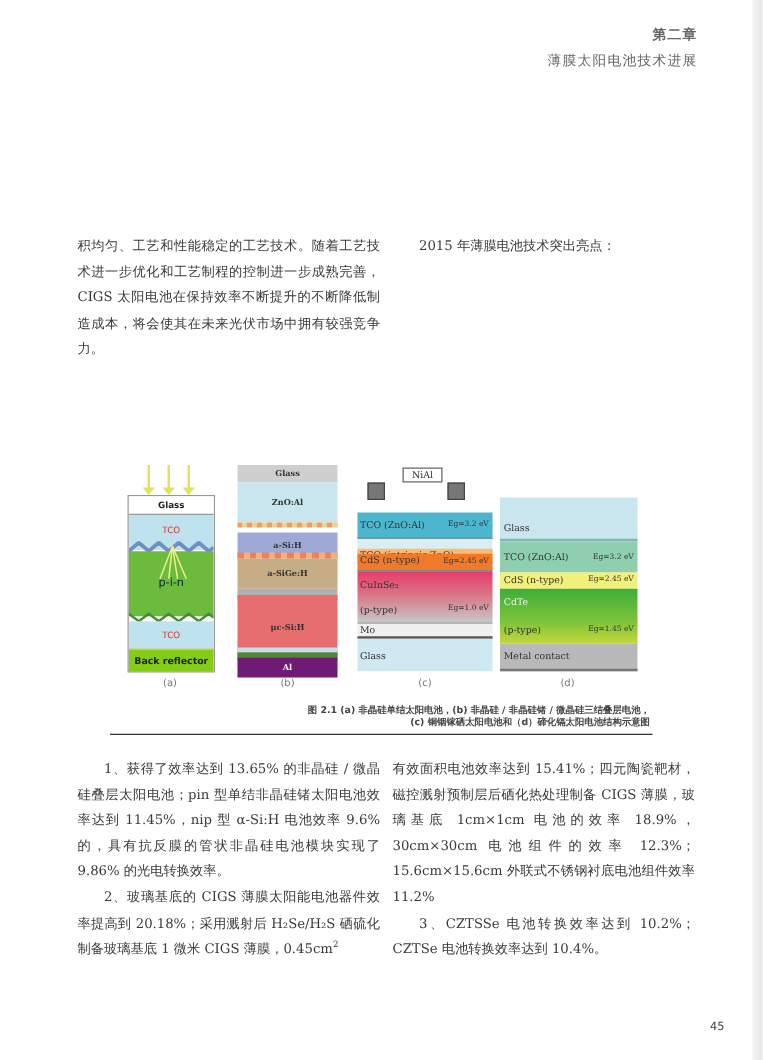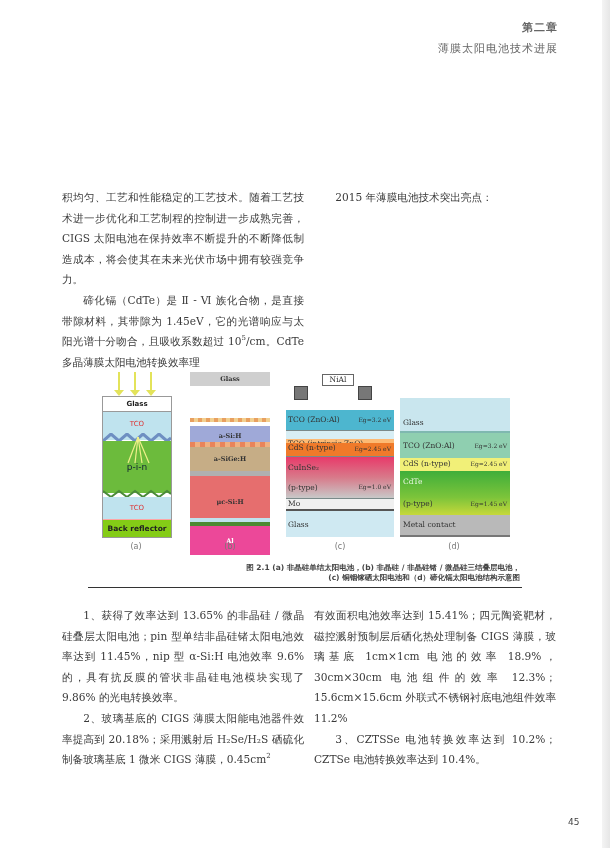--- a/index.html
+++ b/index.html
@@ -56,21 +56,20 @@
 
 <div class="page-edge"></div>
 
 <div class="header">
   <div class="chap">第二章</div>
   <div class="title">薄膜太阳电池技术进展</div>
 </div>
 
 <div class="col" id="col-top-left">
   <p>积均匀、工艺和性能稳定的工艺技术。随着工艺技术进一步优化和工艺制程的控制进一步成熟完善，CIGS 太阳电池在保持效率不断提升的不断降低制造成本，将会使其在未来光伏市场中拥有较强竞争力。</p>
-  <p class="indent"><span>碲化镉（CdTe）是 Ⅱ - Ⅵ 族化合物，是直接带隙材料，其带隙为 1.45eV，它的光谱响应与太阳光谱十分吻合，且吸收系数超过 10</span><sup>5</sup><span>/cm。CdTe 多晶薄膜太阳电池转换效率理</span></p>
 </div>
 
 <div class="col" id="col-top-right">
   <p class="indent">2015 年薄膜电池技术突出亮点：</p>
 </div>
 
 <div class="figure">
 
   <div class="panel" id="panel-a">
     <div class="arrow" style="left:22px"></div>
@@ -95,30 +94,31 @@
           <polyline points="0,2 8,8 16,2 24,8 32,2 40,8 48,2 56,8 64,2 68,5" fill="none" stroke="#4a8a3a" stroke-width="2"></polyline>
         </svg>
       <div class="a-layer" style="top:100px;height:22px;background:#bfe3ee;color:#d33;line-height:22px">TCO</div>
       <div class="a-layer" style="top:122px;height:18px;background:#84cc16;font-weight:bold;font-size:7.5px;color:#222;line-height:18px;border-top:1px solid #fca5a5">Back reflector</div>
     </div>
     <div class="plabel" style="left:30px">(a)</div>
   </div>
 
   <div class="panel" id="panel-b">
     <div class="b-layer" style="top:0;height:14px;background:#cfcfcf">Glass</div>
+    <div class="b-layer" style="top:14px;height:32px;background:#c9e6ee">ZnO:Al</div>
     <div style="position:absolute;left:0;top:46px;width:80px;height:4px;background:repeating-linear-gradient(90deg,#e8a060 0 4px,#f2d090 4px 8px)"></div>
     <div class="b-layer" style="top:54px;height:20px;background:#9fa9d8">a-Si:H</div>
     <div style="position:absolute;left:0;top:70px;width:80px;height:5px;background:repeating-linear-gradient(90deg,#e9845a 0 5px,#f0b080 5px 10px)"></div>
     <div class="b-layer" style="top:75px;height:24px;background:#c6ad86">a-SiGe:H</div>
     <div style="position:absolute;left:0;top:99px;width:80px;height:5px;background:#b0b0b0"></div>
     <div style="position:absolute;left:0;top:104px;width:80px;height:4px;background:#ee8a3c"></div>
     <div class="b-layer" style="top:104px;height:52px;background:#e66e6e">μc-Si:H</div>
     <div style="position:absolute;left:0;top:146px;width:80px;height:4px;background:#bfe3ee"></div>
     <div style="position:absolute;left:0;top:150px;width:80px;height:4px;background:#4c8a34"></div>
-    <div class="b-layer" style="top:154px;height:29px;background:#ec4899;color:#fff">Al</div>
+    <div class="b-layer" style="top:154px;height:16px;background:#701a75;color:#fff">Al</div>
     <div class="plabel" style="left:30px">(b)</div>
   </div>
 
   <div class="panel" id="panel-c">
     <div style="position:absolute;left:8px;top:14px;width:12px;height:12px;background:#777;border:1px solid #444"></div>
     <div style="position:absolute;left:72px;top:14px;width:12px;height:12px;background:#777;border:1px solid #444"></div>
     <div style="position:absolute;left:36px;top:2px;width:30px;height:10px;border:1px solid #666;background:#fff;font-size:7.5px;text-align:center;line-height:10px;font-family:'DejaVu Serif',serif">NiAl</div>
     <div class="c-layer" style="top:42px;height:28px;background:#d8eef4">
         <span class="l">MgF₂</span>
       </div>

